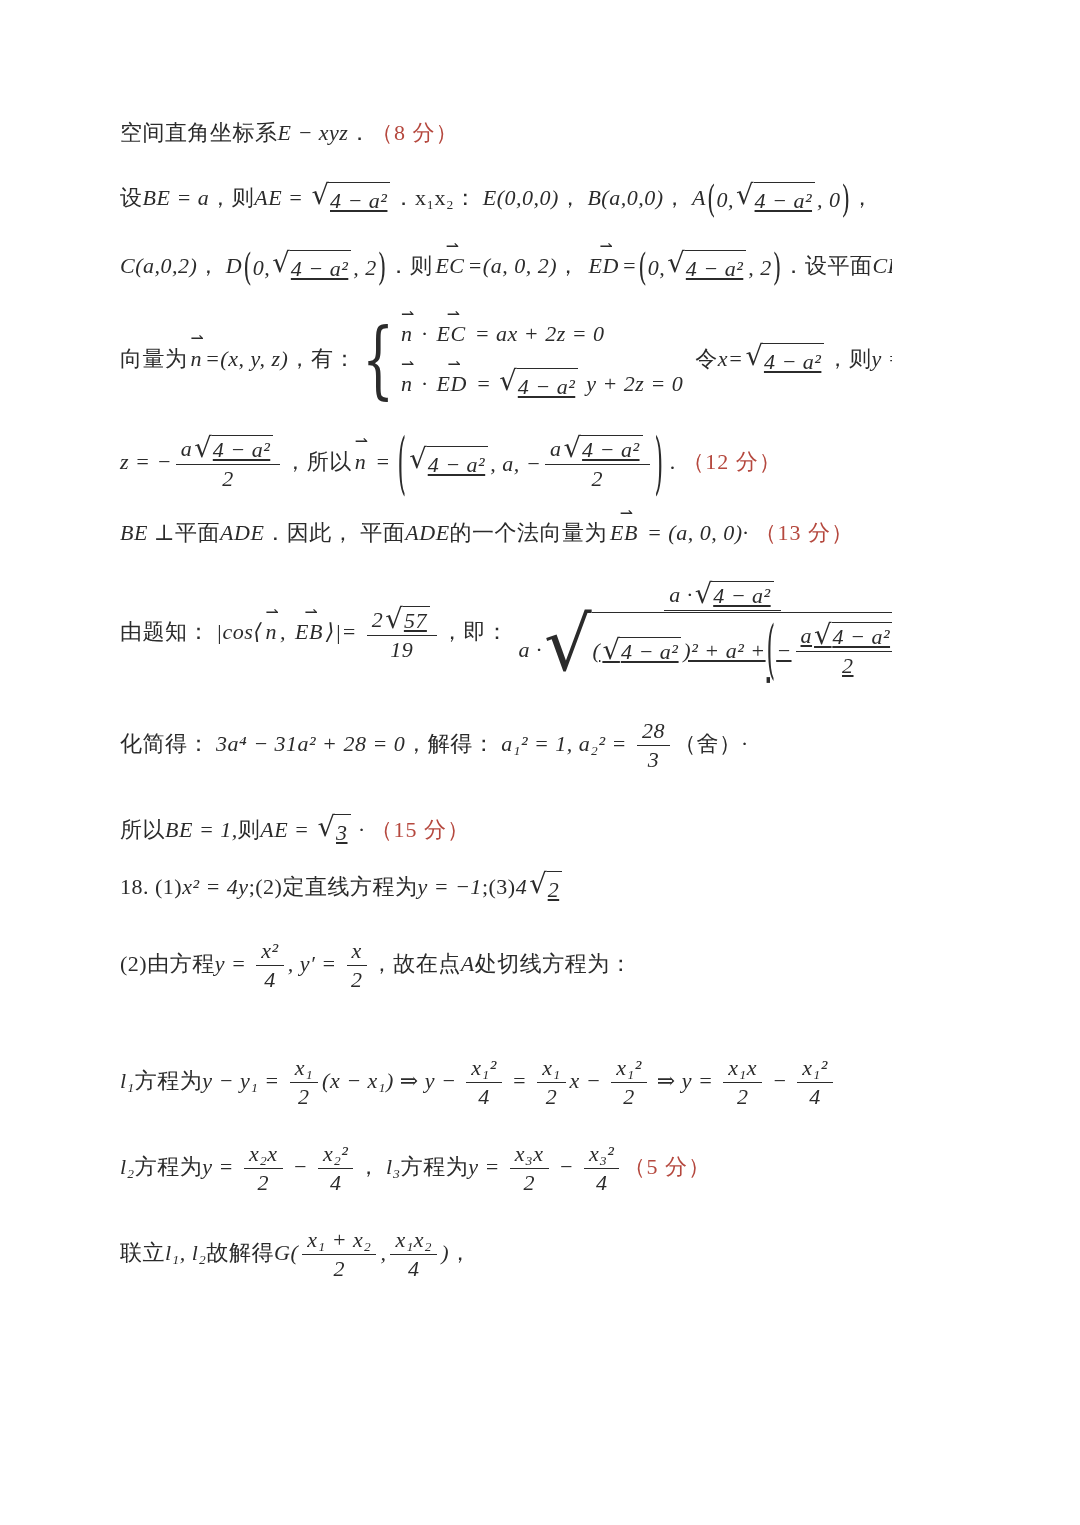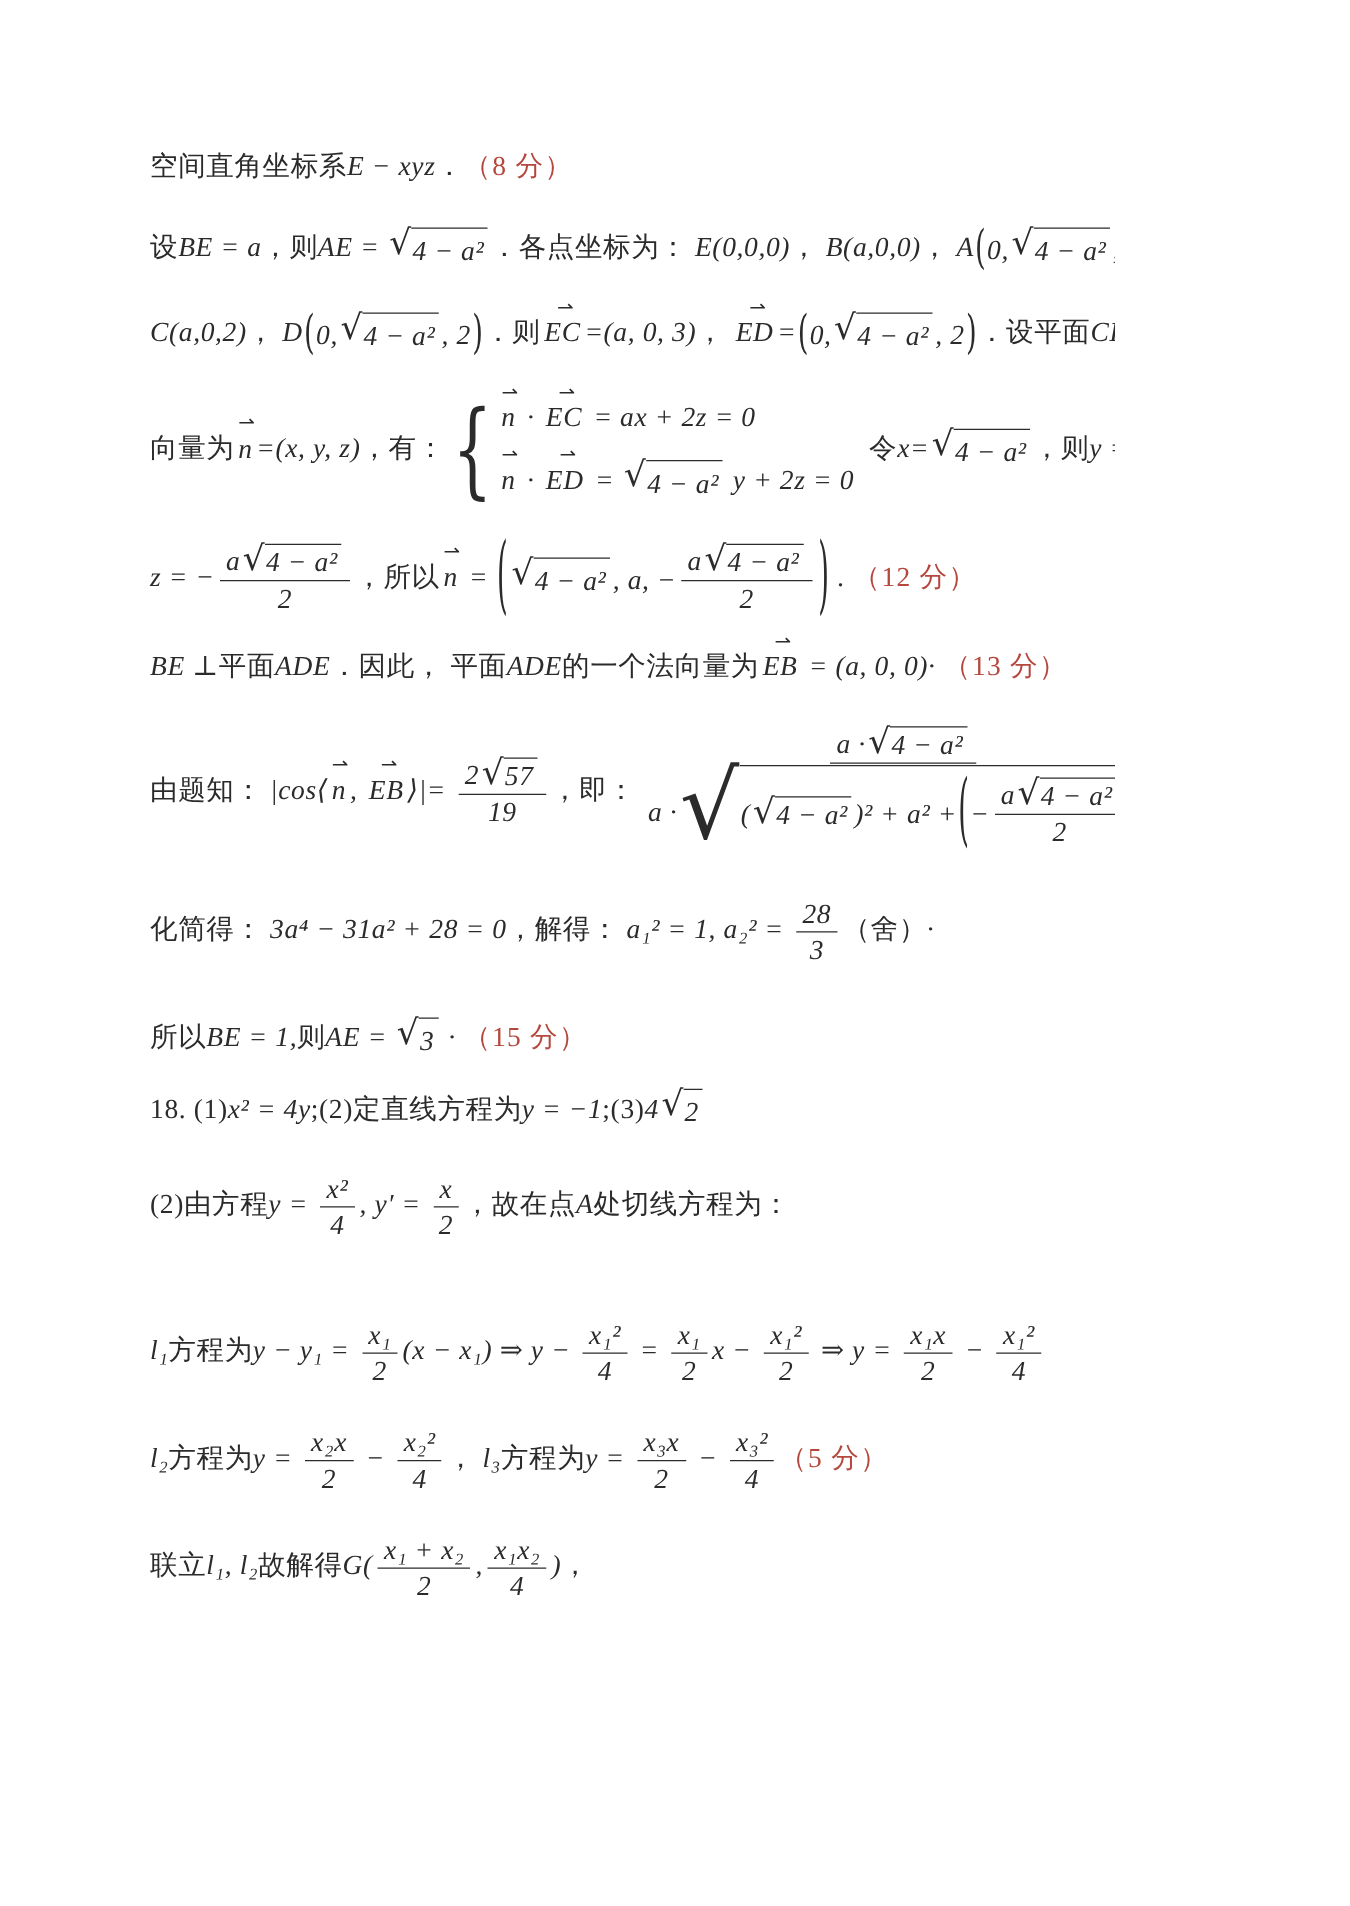--- a/index.html
+++ b/index.html
@@ -21,21 +21,21 @@
   .red{color:#b5483e;font-style:normal;letter-spacing:1px;}
   
   .frac{display:inline-flex;flex-direction:column;align-items:center;vertical-align:middle;
         margin:0 4px;line-height:1.18;text-align:center;}
   .fn{padding:0 5px 1px 5px;border-bottom:1.7px solid #2b2b2b;display:inline-flex;align-items:center;justify-content:center;}
   .fd{padding-top:1px;display:inline-flex;align-items:center;justify-content:center;}
   
   .sqrt{display:inline-flex;align-items:stretch;vertical-align:middle;margin:0 2px;}
   .rad{font-style:normal;font-family:"DejaVu Sans",sans-serif;font-size:1.25em;line-height:1;
        display:flex;align-items:flex-start;transform:translateY(-1px);}
-  .rb{border-top:1.7px solid #2b2b2b;padding:1px 3px 0 1px;display:inline-flex;align-items:center;}
+  .rb{border-top:1.7px solid #2b2b2b;padding:1px 3px 0 1px;display:inline-flex;align-items:center;text-decoration:underline;}
   .sqrt.tall>.rad{font-size:3.4em;transform:translateY(-4px);}
   
   .vec{display:inline-block;position:relative;margin:0 3px;}
   .va{position:absolute;top:-0.72em;left:58%;transform:translateX(-50%);font-size:.72em;
       font-style:normal;font-family:"DejaVu Sans",sans-serif;line-height:1;}
   
   .cases{display:inline-flex;align-items:center;vertical-align:middle;margin:0 6px;}
   .cbr{font-style:normal;font-size:2.3em;line-height:1;transform:scaleY(1.65);transform-origin:center;
        font-weight:300;margin-right:4px;font-family:"DejaVu Serif",serif;}
   .crs{display:inline-flex;flex-direction:column;gap:16px;}
@@ -49,21 +49,21 @@
 </style>
 </head>
 <body>
 
 <div class="page">
   <div class="doc" id="doc">
       <div class="line"><span class="txt">空间直角坐标系</span><span class="mi">E − xyz</span><span class="txt">．</span><span class="red">（8 分）</span></div>
       <div class="line"><span class="txt">设</span><span class="mi">BE = a</span><span class="txt">，则</span><span class="mi">AE = </span><span class="sqrt">
           <span class="rad">√</span>
           <span class="rb mi">4 − a²</span>
-        </span><span class="txt">．各点坐标为： </span><span class="mi">E(0,0,0)</span><span class="txt">， </span><span class="mi">B(a,0,0)</span><span class="txt">， </span><span class="mi">A</span><span class="par">
+        </span><span class="txt">．x₁x₂： </span><span class="mi">E(0,0,0)</span><span class="txt">， </span><span class="mi">B(a,0,0)</span><span class="txt">， </span><span class="mi">A</span><span class="par">
           <span class="pg" style="--s: 1.7;">(</span>
           <span class="pc">
             <span class="mi">0, </span>
             <span class="sqrt">
               <span class="rad">√</span>
               <span class="rb mi">4 − a²</span>
             </span>
             <span class="mi">, 0</span>
           </span>
           <span class="pg" style="--s: 1.7;">)</span>
@@ -72,21 +72,21 @@
           <span class="pg" style="--s: 1.7;">(</span>
           <span class="pc">
             <span class="mi">0, </span>
             <span class="sqrt">
               <span class="rad">√</span>
               <span class="rb mi">4 − a²</span>
             </span>
             <span class="mi">, 2</span>
           </span>
           <span class="pg" style="--s: 1.7;">)</span>
-        </span><span class="txt">．则</span><span class="vec"><span class="va">⇀</span><span class="mi">EC</span></span><span class="mi">=(a, 0, 3)</span><span class="txt">， </span><span class="vec"><span class="va">⇀</span><span class="mi">ED</span></span><span class="mi">=</span><span class="par">
+        </span><span class="txt">．则</span><span class="vec"><span class="va">⇀</span><span class="mi">EC</span></span><span class="mi">=(a, 0, 2)</span><span class="txt">， </span><span class="vec"><span class="va">⇀</span><span class="mi">ED</span></span><span class="mi">=</span><span class="par">
           <span class="pg" style="--s: 1.7;">(</span>
           <span class="pc">
             <span class="mi">0, </span>
             <span class="sqrt">
               <span class="rad">√</span>
               <span class="rb mi">4 − a²</span>
             </span>
             <span class="mi">, 2</span>
           </span>
           <span class="pg" style="--s: 1.7;">)</span>

